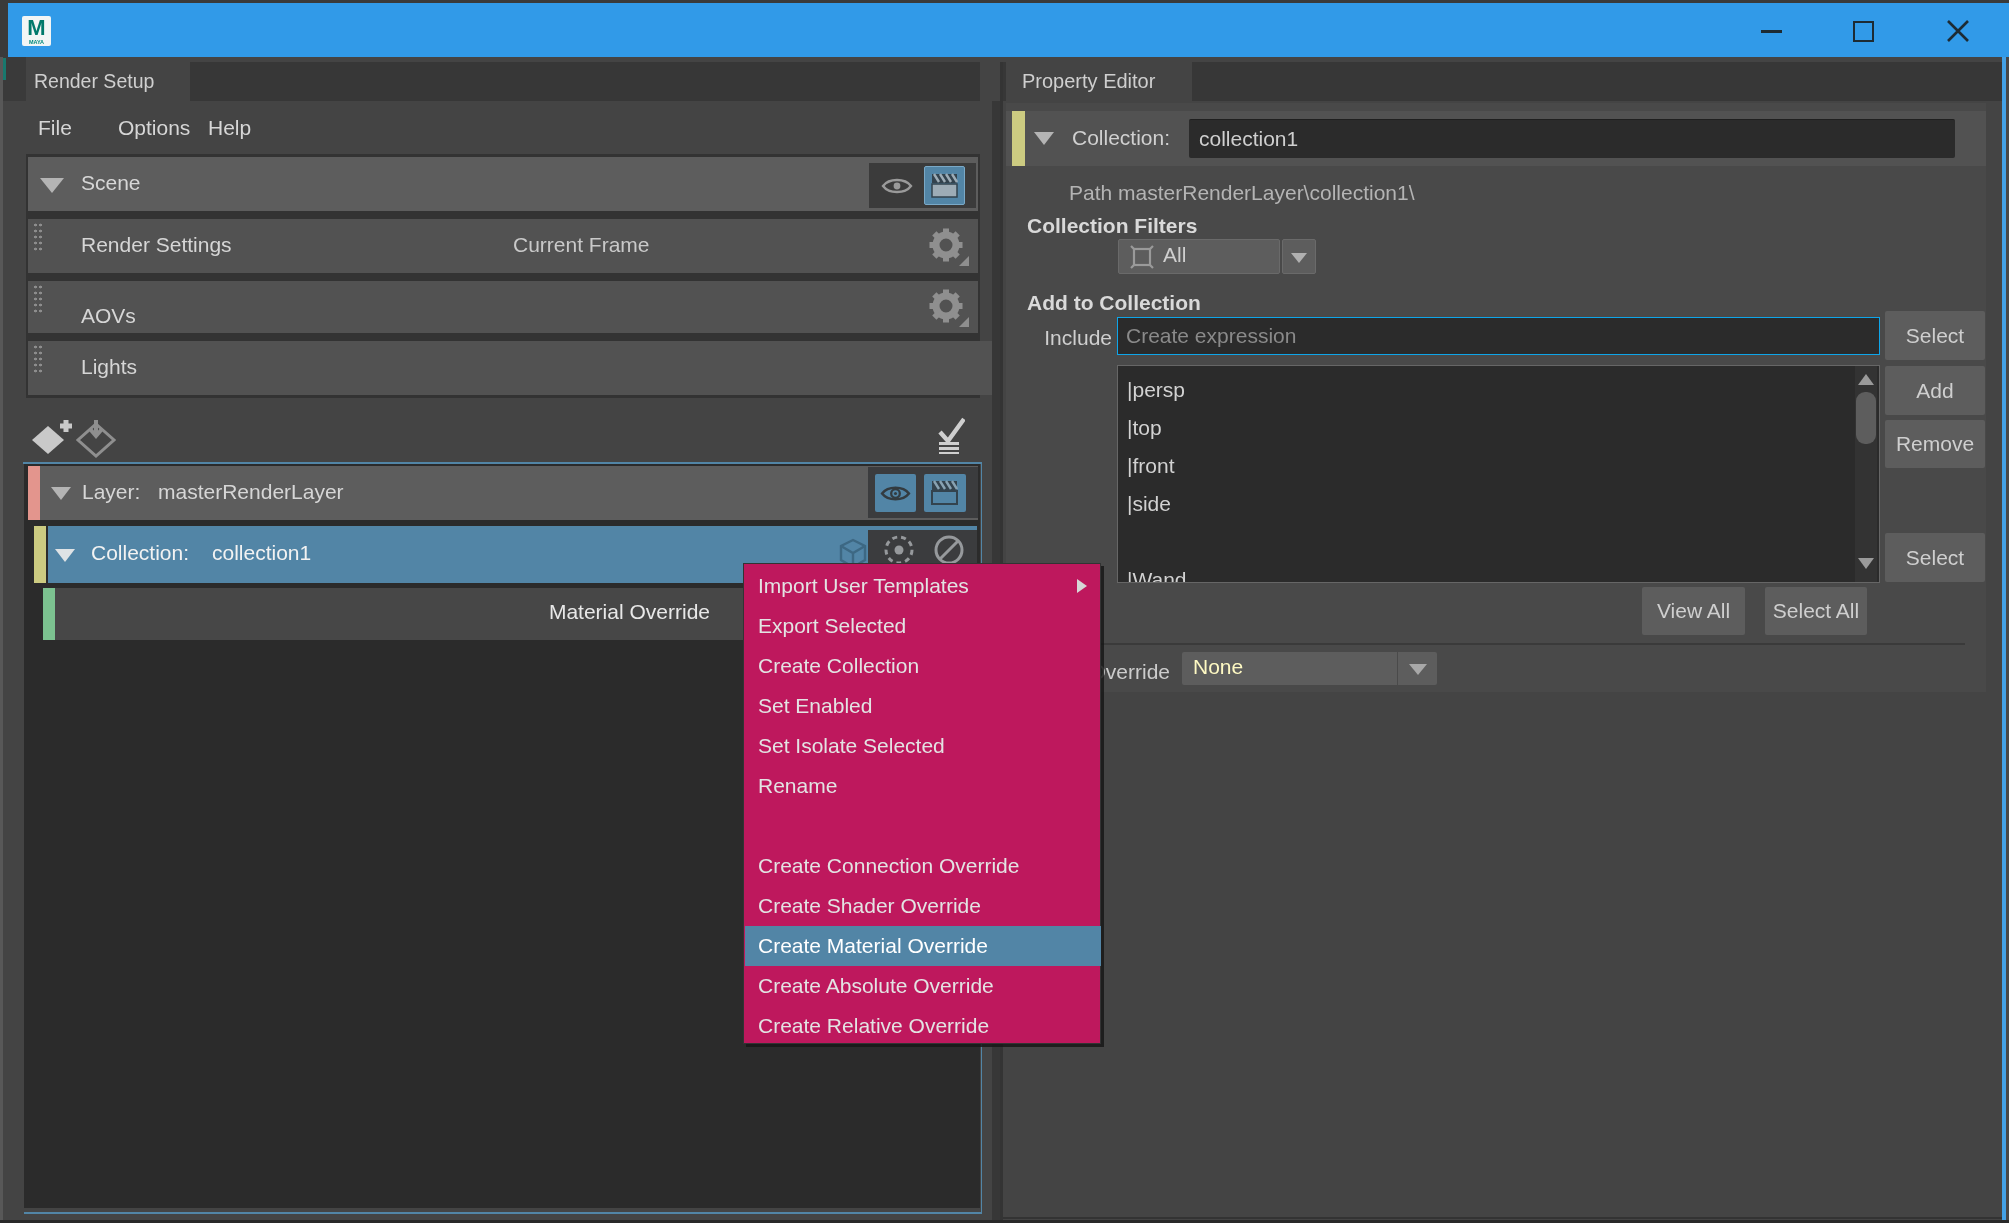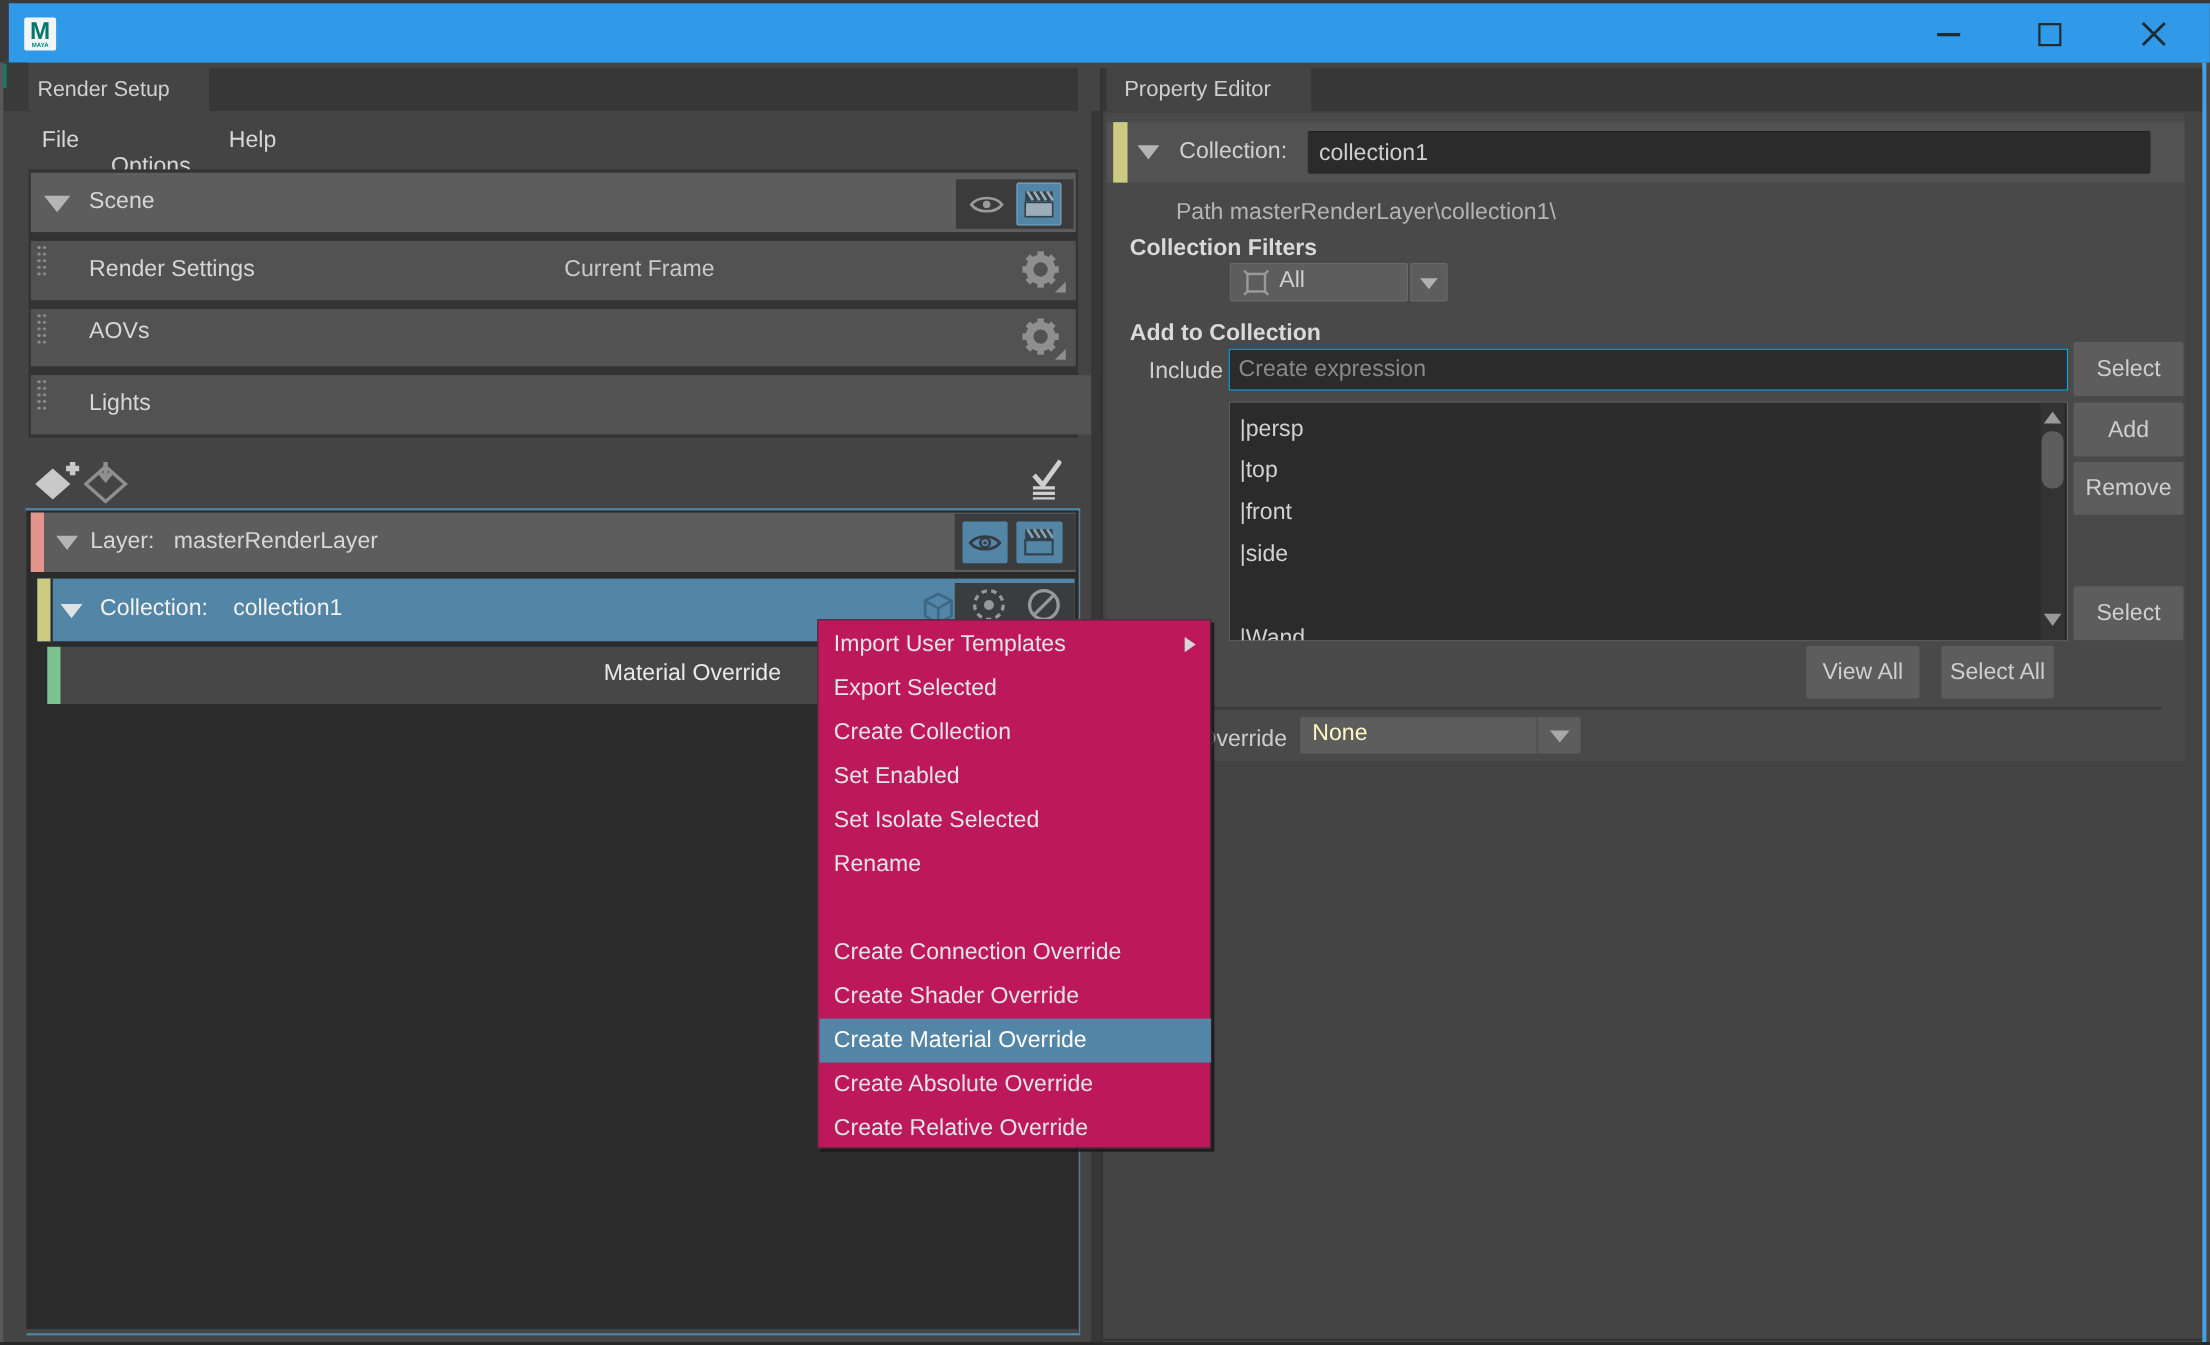--- a/index.html
+++ b/index.html
@@ -50,21 +50,21 @@
 <div class="abs" style="left:0;top:57px;width:3px;height:1163px;background:#585858"></div>
 <div class="abs" style="left:2002px;top:57px;width:4px;height:1163px;background:#43a1e6"></div>
 <div class="abs" style="left:2006px;top:57px;width:3px;height:1163px;background:#474747"></div>
 <div class="abs" style="left:0;top:1220px;width:2009px;height:3px;background:#292929"></div>
 
 <div class="abs" style="left:26px;top:62px;width:954px;height:39px;background:#373737"></div>
 <div class="abs" style="left:26px;top:62px;width:164px;height:39px;background:#444444;text-align:left;padding-left:8px;line-height:39px;font-size:19.5px;color:#cfcfcf">
   <span>Render Setup</span>
 </div>
 <div class="txt" style="left:38px;top:116px;">File</div>
-<div class="txt" style="left:101px;top:116px;margin-top:23px;">Options</div>
+<div class="txt" style="left:118px;top:116px;">Options</div>
 <div class="txt" style="left:208px;top:116px;">Help</div>
 
 <div class="abs" style="left:26px;top:154px;width:954px;height:244px;background:#333333"></div>
 
 <div class="abs" style="left:28px;top:157px;width:950px;height:54px;background:#5d5d5d">
   <div class="tri-down" style="left:12px;top:21px;border-left-width:12px;border-right-width:12px;border-top-width:15px;"></div>
   <div class="row-label" style="left:53px;top:14px;">Scene</div>
   <div class="abs" style="left:841px;top:6px;width:107px;height:45px;background:#3b3b3b">
     <svg style="position:absolute;left:12px;top:11px" width="32" height="24" viewBox="0 0 32 24">
       <path d="M2 12 C8 4 24 4 30 12 C24 20 8 20 2 12 Z" fill="none" stroke="#9a9a9a" stroke-width="2.4"></path>
@@ -113,21 +113,21 @@
             <rect x="-3" y="-16.5" width="6" height="7"></rect>
           </g>
       </g>
       <polygon points="32,40 42,40 42,30"></polygon>
     </g>
   </svg>
 </div>
 
 <div class="abs" style="left:28px;top:281px;width:950px;height:52px;background:#525252">
   <div class="handle" style="left:5px;top:3px;height:29px;"></div>
-  <div class="row-label" style="left:53px;top:8px;text-align:center;">AOVs</div>
+  <div class="row-label" style="left:53px;top:23px;text-align:center;">AOVs</div>
   <svg style="position:absolute;left:899px;top:6px" width="42" height="42" viewBox="0 0 42 42">
     <g fill="#8f8f8f">
       <g transform="translate(19,19)">
         <circle r="10" fill="none" stroke="#8f8f8f" stroke-width="7"></circle>
         <g>
             <rect x="-3" y="-16.5" width="6" height="7"></rect>
           </g>
         <g transform="rotate(45)">
             <rect x="-3" y="-16.5" width="6" height="7"></rect>
           </g>

